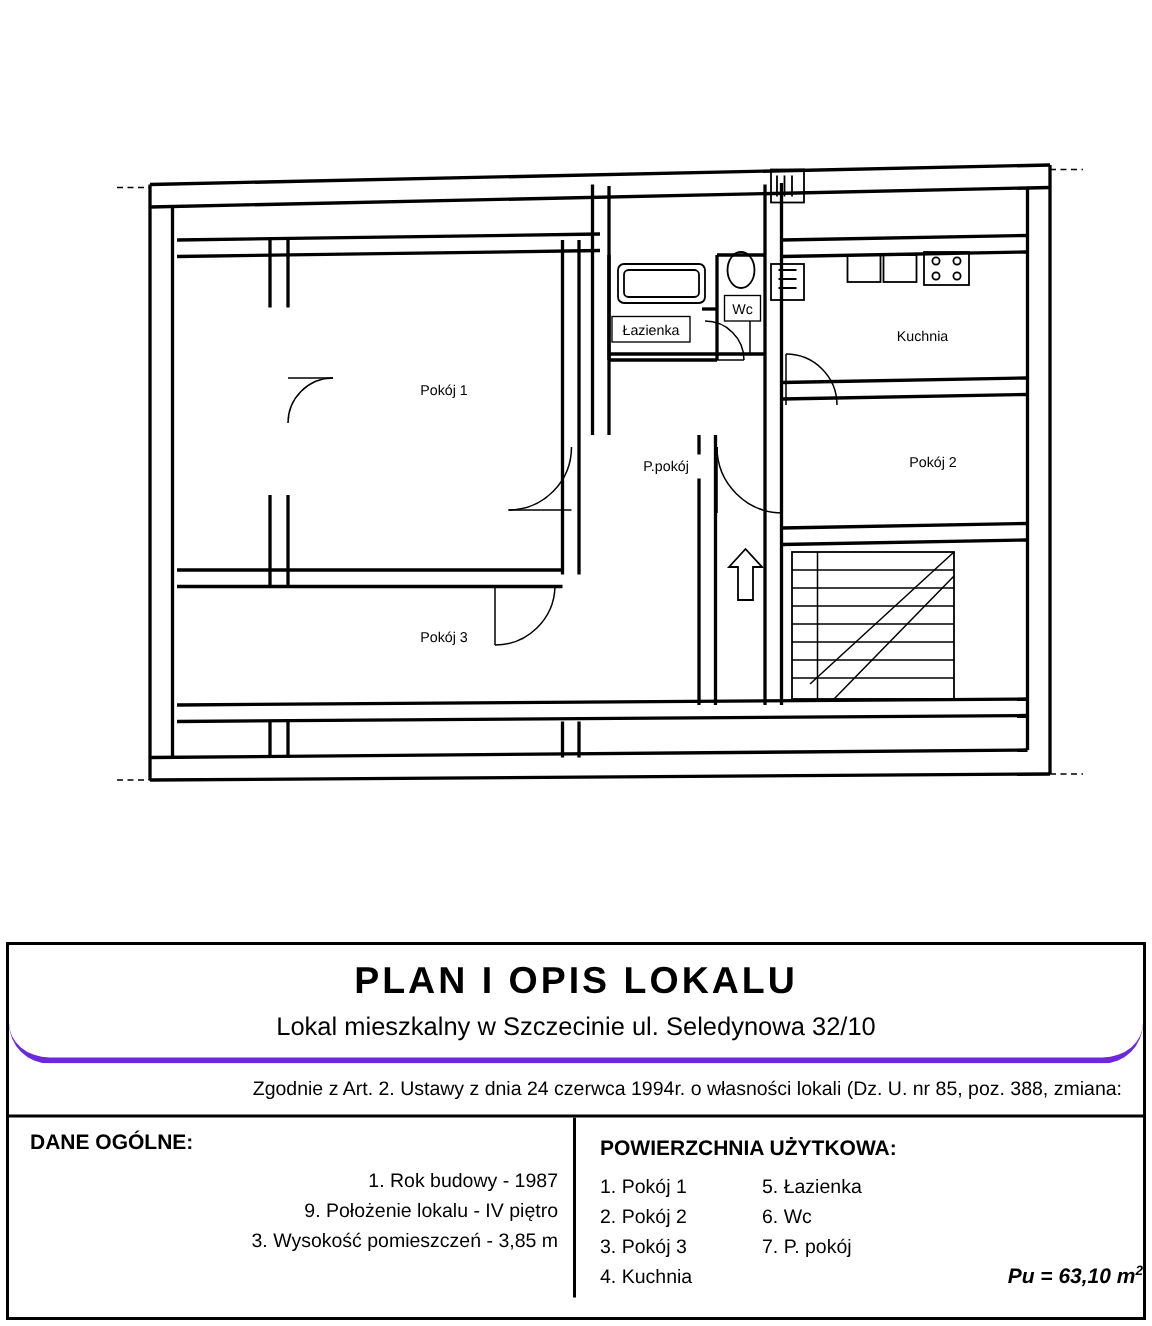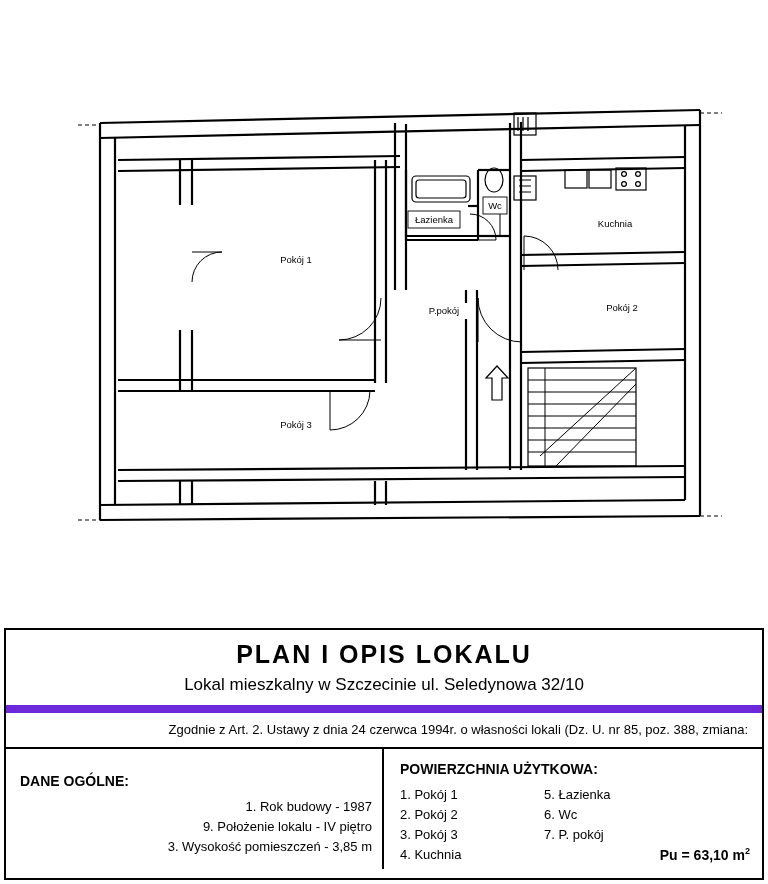--- a/index.html
+++ b/index.html
@@ -38,21 +38,22 @@
     top: 628px;
     width: 760px;
     height: 252px;
     border: 2px solid #000;
     box-sizing: border-box;
     background: #fff;
   }
   .title-section {
     padding: 10px 0 6px 0;
     text-align: center;
-    border-bottom: 8px solid #6d28d9;
+    border-bottom: 4px solid #6d28d9;
+    border-radius: 27px;
   }
   .main-title {
     font-size: 25px;
     font-weight: bold;
     letter-spacing: 2px;
     margin: 0 0 6px 0;
   }
   .sub-title {
     font-size: 17px;
     margin: 0 0 4px 0;
@@ -68,21 +69,21 @@
     font-weight: bold;
   }
   .columns {
     display: flex;
     height: 120px;
   }
   .col-left {
     width: 50%;
     box-sizing: border-box;
     border-right: 2px solid #000;
-    padding: 24px 10px 0 14px;
+    padding: 8px 10px 0 14px;
   }
   .col-right {
     width: 50%;
     box-sizing: border-box;
     padding: 12px 10px 0 16px;
     position: relative;
   }
   .col-heading {
     font-size: 14px;
     font-weight: bold;
@@ -91,36 +92,36 @@
   .col-list {
     list-style: none;
     margin: 0;
     padding: 0;
     font-size: 13px;
     line-height: 1.55;
     text-align: right;
   }
   .two-col-list {
     display: flex;
-    gap: 36px;
   }
   .two-col-list ul {
     list-style: none;
     margin: 0;
     padding: 0;
     font-size: 13px;
     line-height: 1.55;
   }
   .two-col-list .sub-a { width: 108px; }
   .area-total {
     position: absolute;
-    right: 12px;
+    right: 0;
     bottom: 6px;
     font-size: 14px;
     font-weight: bold;
+    font-style: italic;
   }
   .area-total sup {
     font-size: 9px;
     vertical-align: super;
   }
 </style>
 </head>
 <body>
 
 <div id="floorplan">

